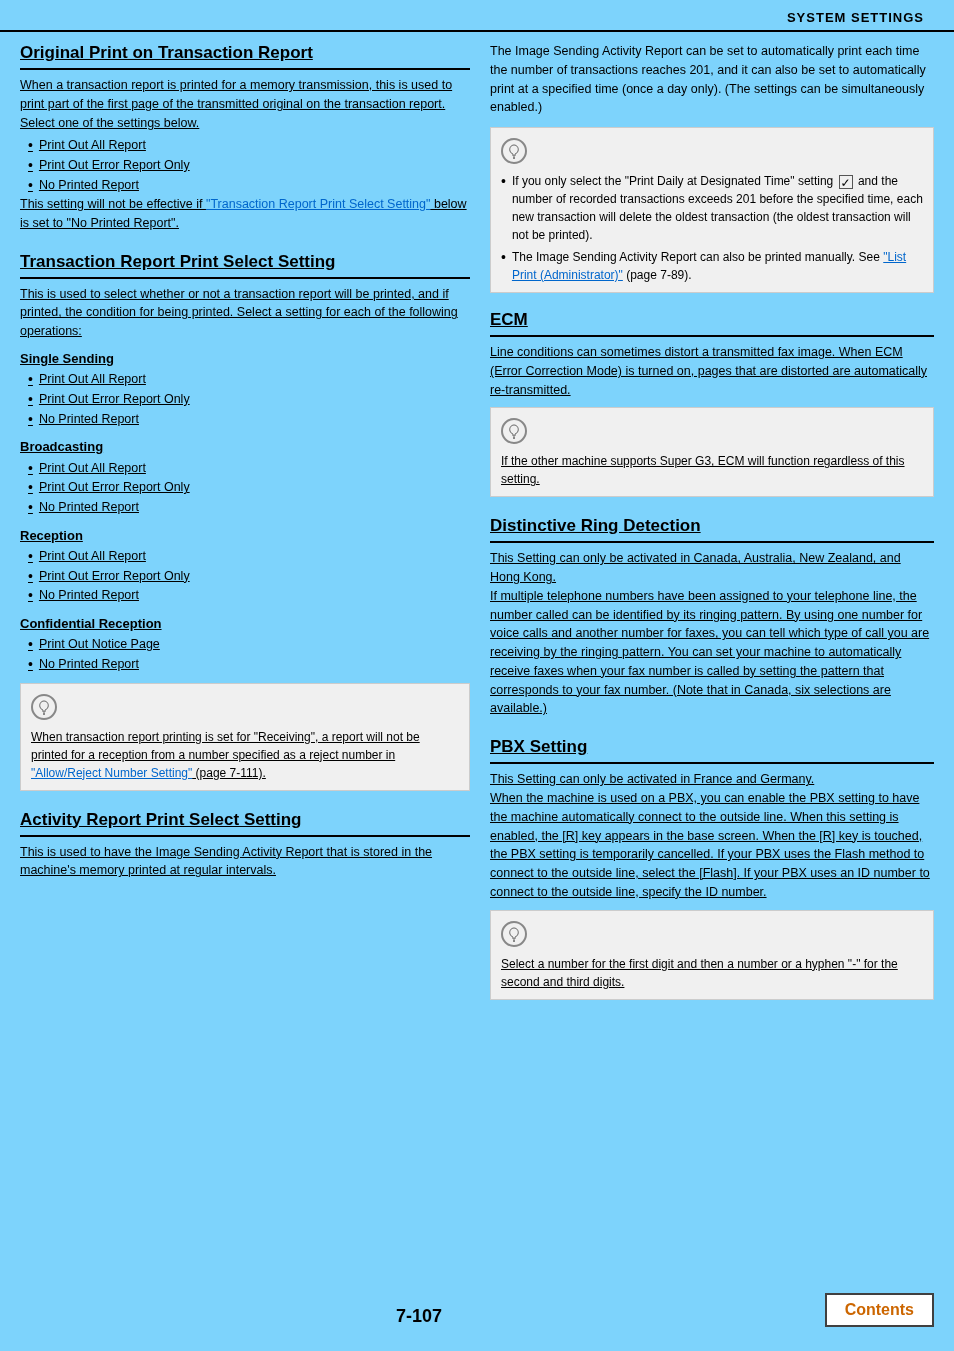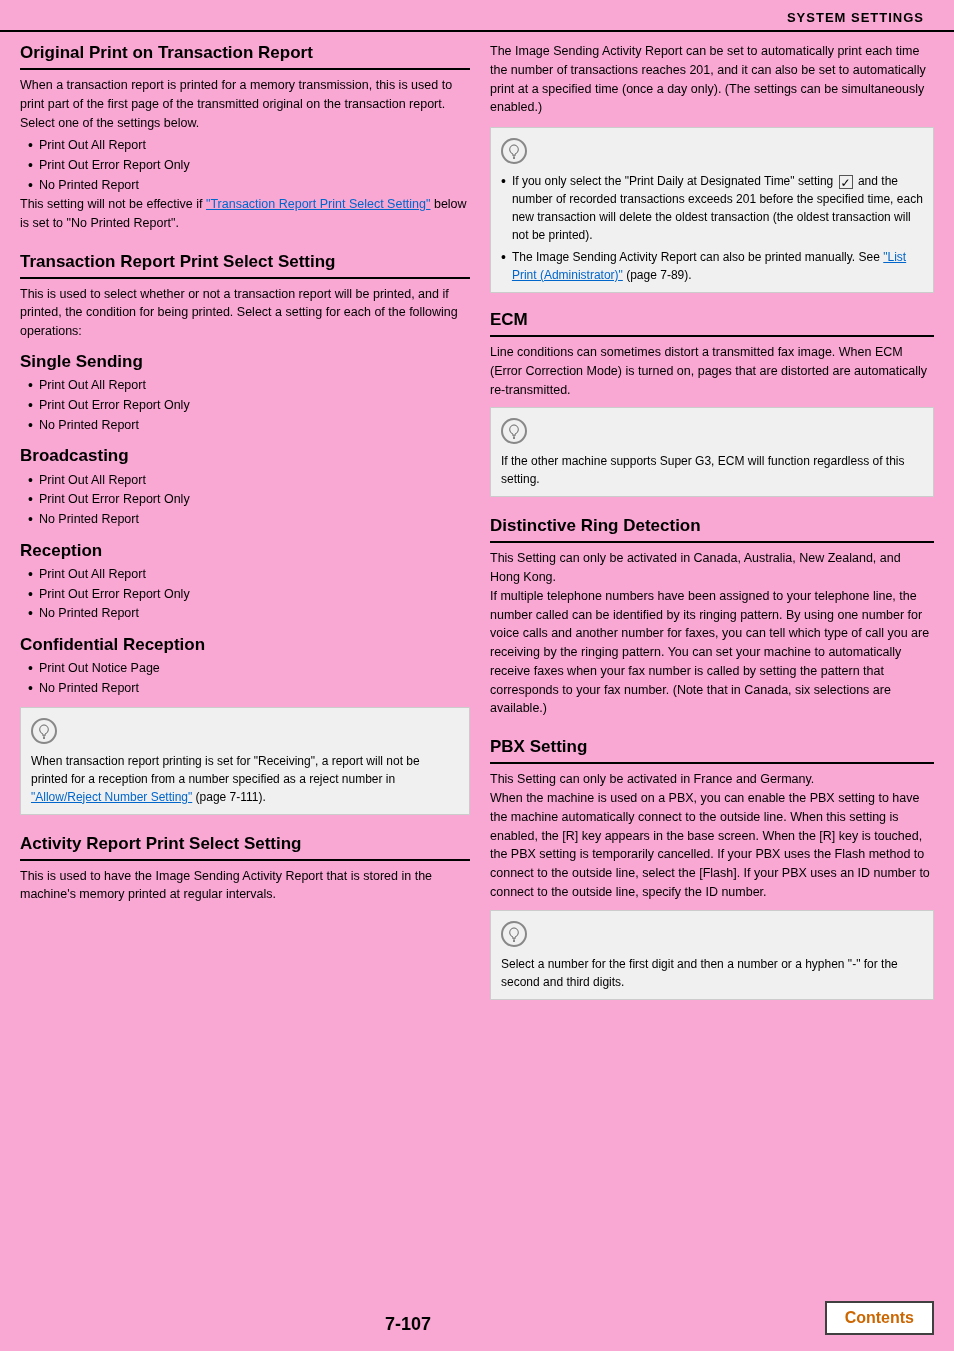--- a/index.html
+++ b/index.html
@@ -11,21 +11,21 @@
       width: 954px;
       min-height: 1351px;
       position: relative;
     }
 
     .page-container {
       width: 954px;
       min-height: 1351px;
       padding: 0;
       position: relative;
-      background: #f9a8d4;
+      background: #7dd3fc;
     }
 
     
     .page-header {
       text-align: right;
       padding: 10px 30px 5px 30px;
       border-bottom: 2px solid #000;
       margin-bottom: 5px;
     }
     .page-header-title {
@@ -44,20 +44,21 @@
       width: 450px;
       flex-shrink: 0;
     }
     .right-col {
       flex: 1;
     }
 
     
     .section {
       margin-bottom: 18px;
+      text-decoration: underline;
     }
     .section-title {
       font-size: 17px;
       font-weight: bold;
       border-bottom: 2px solid #000;
       padding-bottom: 4px;
       margin-bottom: 6px;
       line-height: 1.3;
     }
     .section-body {
@@ -76,21 +77,21 @@
       content: "•";
       margin-right: 6px;
       font-size: 14px;
       line-height: 1.4;
       flex-shrink: 0;
     }
     .sub-heading {
       font-weight: bold;
       margin-top: 8px;
       margin-bottom: 2px;
-      font-size: 17px;
+      font-size: 13px;
     }
     .link-text {
       color: #0066cc;
       text-decoration: underline;
     }
 
     
     .note-box {
       display: flex;
       align-items: flex-start;
@@ -139,26 +140,26 @@
       position: absolute;
       top: -2px;
       left: 1px;
       font-size: 12px;
     }
 
     
     .page-footer {
       position: absolute;
       bottom: 0;
-      left: 5px;
+      left: 16px;
       right: 0;
       display: flex;
       align-items: flex-end;
       justify-content: space-between;
-      padding: 8px 20px 16px 20px;
+      padding: 8px 20px 24px 20px;
     }
     .page-number {
       font-size: 18px;
       font-weight: bold;
       margin-left: 360px;
     }
     .contents-button {
       background: #fff;
       border: 2px solid #404040;
       padding: 6px 18px;

